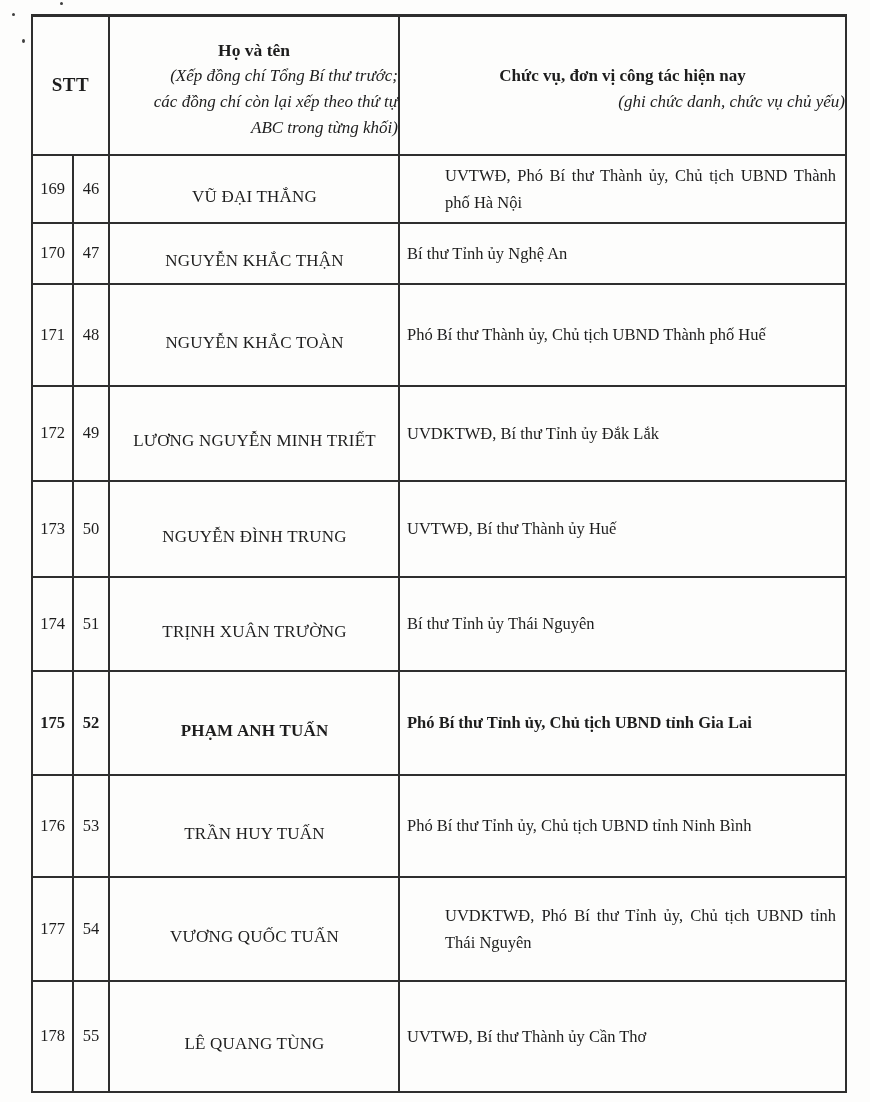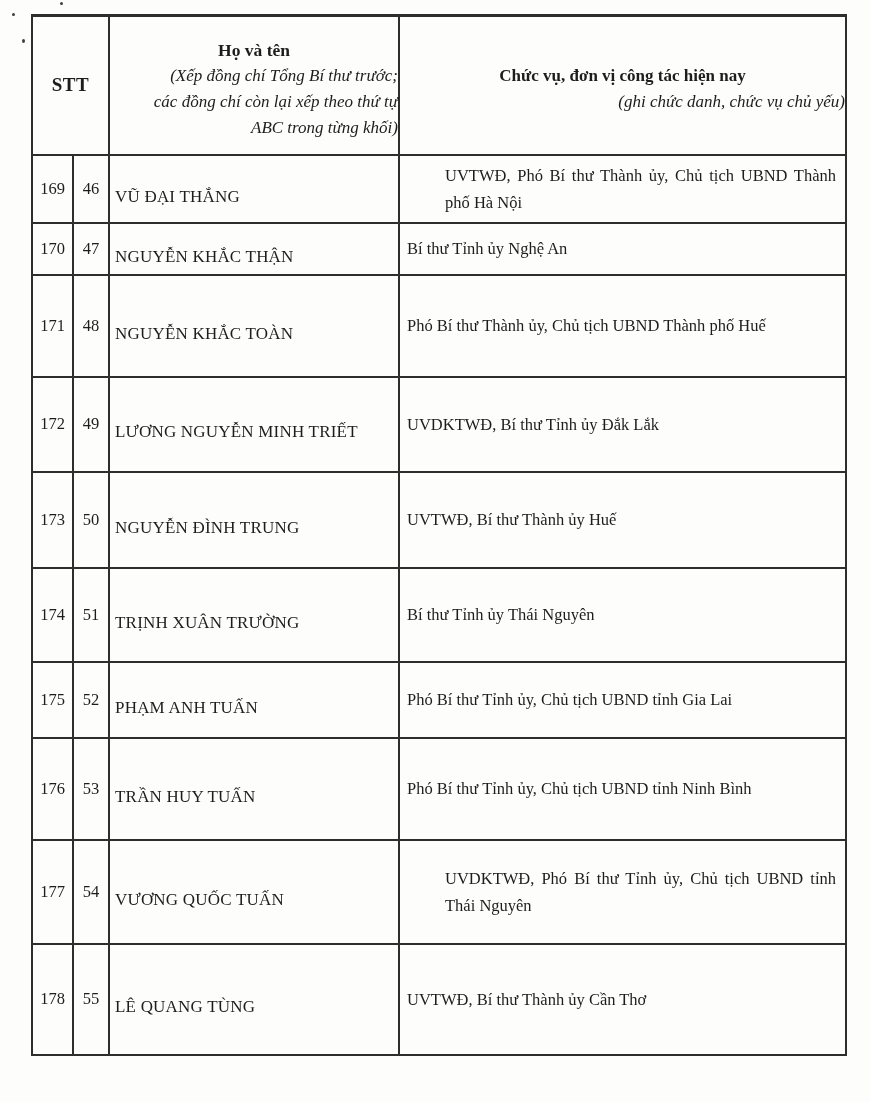--- a/index.html
+++ b/index.html
@@ -63,36 +63,36 @@
   .h-note {
     font-style: italic;
     font-size: 17px;
     line-height: 26px;
     font-weight: normal;
     text-align: right;
   }
 
   
   tbody tr:nth-child(1)  { height: 62px; }
-  tbody tr:nth-child(2)  { height: 52px; }
+  tbody tr:nth-child(2)  { height: 61px; }
   tbody tr:nth-child(3)  { height: 102px; }
   tbody tr:nth-child(4)  { height: 95px; }
   tbody tr:nth-child(5)  { height: 96px; }
   tbody tr:nth-child(6)  { height: 94px; }
-  tbody tr:nth-child(7)  { height: 76px; }
+  tbody tr:nth-child(7)  { height: 104px; font-weight: bold; }
   tbody tr:nth-child(8)  { height: 102px; }
   tbody tr:nth-child(9)  { height: 104px; }
   tbody tr:nth-child(10) { height: 111px; }
 
   td.cell-no, td.cell-sub {
     text-align: center;
     font-size: 16.5px;
   }
   td.cell-name {
-    text-align: left;
+    text-align: center;
     padding: 16px 4px 0 5px;
     font-size: 17px;
     letter-spacing: 0.2px;
   }
   td.cell-position {
     text-align: left;
     padding: 6px 9px 6px 7px;
     font-size: 16.5px;
     line-height: 27px;
   }

